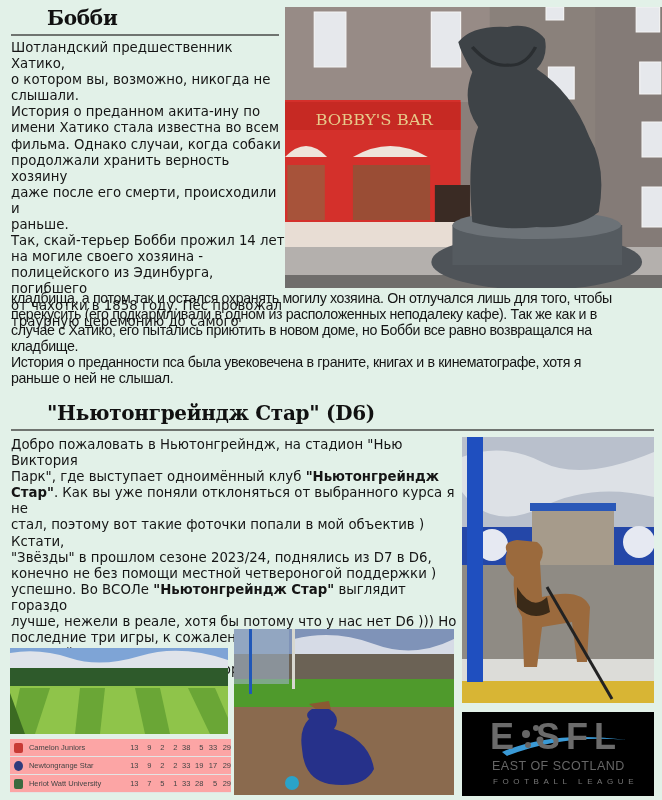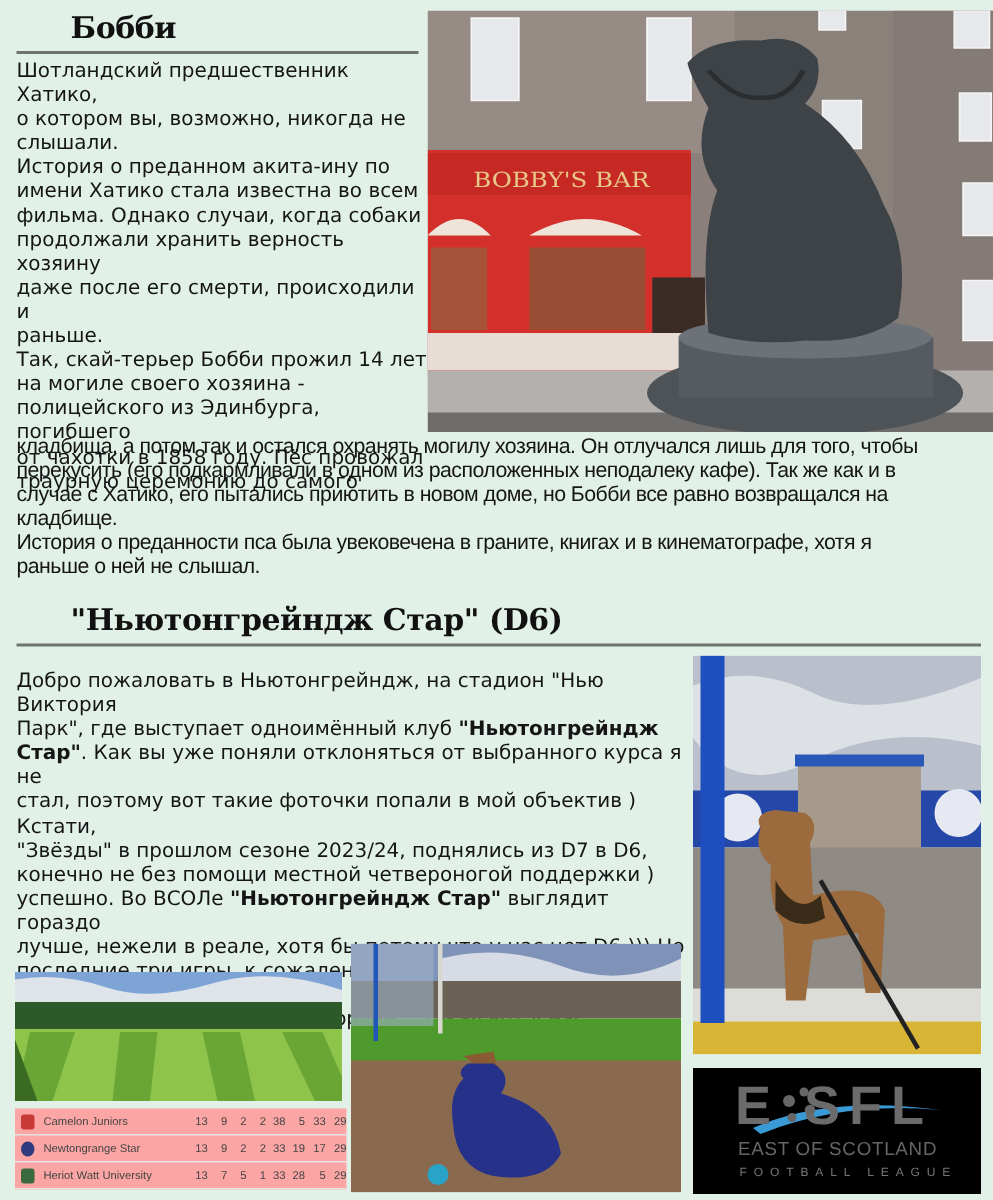--- a/index.html
+++ b/index.html
@@ -109,21 +109,21 @@
     <rect x="143" y="218" width="145" height="40" fill="#555b60"></rect>
     <ellipse cx="215" cy="218" rx="72" ry="14" fill="#6c7277"></ellipse>
     <path d="M160 215 Q155 150 165 120 Q150 95 160 65 Q150 45 148 35 Q160 18 190 20 Q210 15 222 32 Q225 50 215 62 Q245 85 260 130 Q275 160 268 205 Q250 222 215 220 Q185 224 160 215 Z" fill="#3e4347"></path>
     <path d="M160 40 Q175 60 190 58 Q205 60 214 40" fill="none" stroke="#2a2e31" stroke-width="3"></path>
   </svg>
 </div>
 
 <div class="title" style="top:401px;">"Ньютонгрейндж Стар" (D6)</div>
 <div class="rule" style="left:11px; top:429px; width:643px;"></div>
 
-<div class="para" style="top:437px; width:450px;margin-top:10px;">
+<div class="para" style="top:437px; width:450px;">
   <p><span>Добро пожаловать в Ньютонгрейндж, на стадион "Нью Виктория</span></p>
   <p><span>Парк", где выступает одноимённый клуб </span><b>"Ньютонгрейндж</b></p>
   <p><b>Стар"</b><span>. Как вы уже поняли отклоняться от выбранного курса я не</span></p>
   <p><span>стал, поэтому вот такие фоточки попали в мой объектив ) Кстати,</span></p>
   <p><span>"Звёзды" в прошлом сезоне 2023/24, поднялись из D7 в D6,</span></p>
   <p><span>конечно не без помощи местной четвероногой поддержки )</span></p>
   <p><span>успешно. Во ВСОЛе </span><b>"Ньютонгрейндж Стар"</b><span> выглядит гораздо</span></p>
   <p><span>лучше, нежели в реале, хотя бы потому что у нас нет D6 ))) Но</span></p>
   <p><span>последние три игры, к сожалению пошли автосоставы! Местный</span></p>
   <p><span>Ральф на фото явно чем-то огорчён... Такая вот у нас</span></p>

